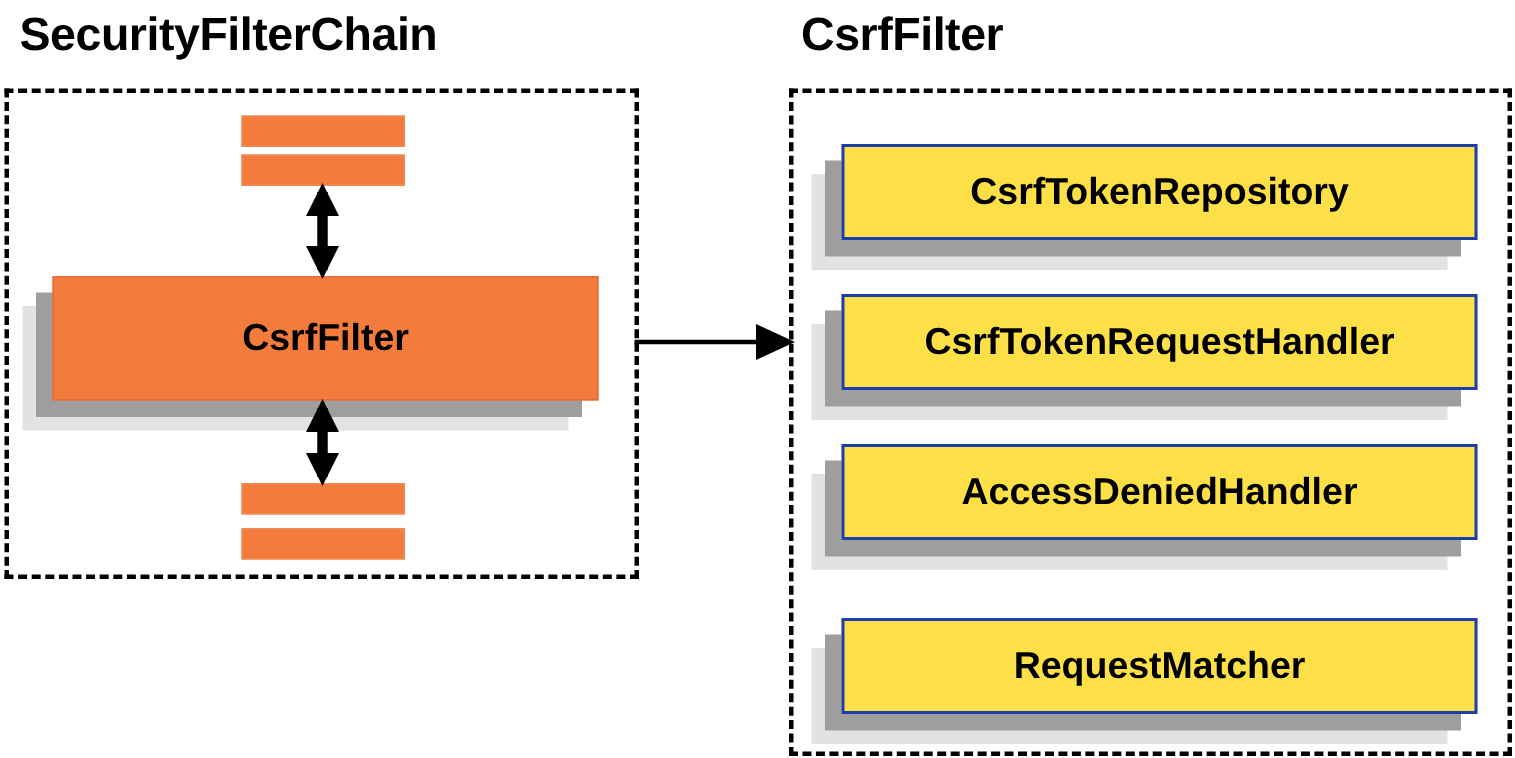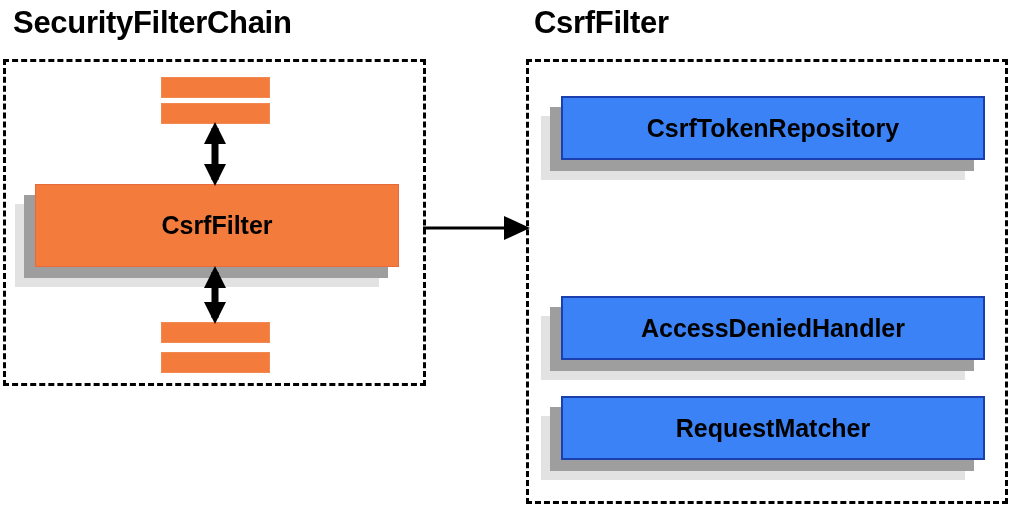--- a/index.html
+++ b/index.html
@@ -30,21 +30,21 @@
               display:flex;align-items:center;justify-content:center;
               box-sizing:border-box;}
   .node .label{position:relative;z-index:2;font-weight:bold;color:#000;
                white-space:nowrap;text-align:center;line-height:1;}
 
   
   .node.orange .face{background:#f37b3c;border:1px solid #e8693a;}
   .node.orange .label{font-size:25px;}
 
   
-  .node.blue .face{background:#3b82f6;border:2px solid #1c3fb0;}
+  .node.blue .face{background:#fde047;border:2px solid #1c3fb0;}
   .node.blue .label{font-size:25px;}
 
   
   .slab{position:absolute;background:#f37b3c;border:1px solid #f08a52;
         box-sizing:border-box;}
 
   
   .sh-near{left:-11px;top:11px;right:11px;bottom:-11px;}
   .sh-far{left:-20px;top:20px;right:20px;bottom:-20px;}
 
@@ -80,30 +80,37 @@
   <div class="dashed-panel" id="panel-right"></div>
 
   <div class="node blue" style="left:561px;top:96px;width:424px;height:64px;">
     <div class="shadow-far sh-far"></div>
     <div class="shadow-near sh-near"></div>
     <div class="face">
       <span class="label">CsrfTokenRepository</span>
     </div>
   </div>
 
+  <div class="node blue" style="left:561px;top:196px;width:424px;height:64px;">
+    <div class="shadow-far sh-far"></div>
+    <div class="shadow-near sh-near"></div>
+    <div class="face">
+      <span class="label">CsrfTokenRequestHandler</span>
+    </div>
+  </div>
 
   <div class="node blue" style="left:561px;top:296px;width:424px;height:64px;border-radius:24px;">
     <div class="shadow-far sh-far"></div>
     <div class="shadow-near sh-near"></div>
     <div class="face">
       <span class="label">AccessDeniedHandler</span>
     </div>
   </div>
 
-  <div class="node blue" style="left:561px;top:396px;width:424px;height:64px;">
+  <div class="node blue" style="left:561px;top:412px;width:424px;height:64px;">
     <div class="shadow-far sh-far"></div>
     <div class="shadow-near sh-near"></div>
     <div class="face">
       <span class="label">RequestMatcher</span>
     </div>
   </div>
 
   <svg id="arrow-layer" viewBox="0 0 1010 505">
 
     <g>

